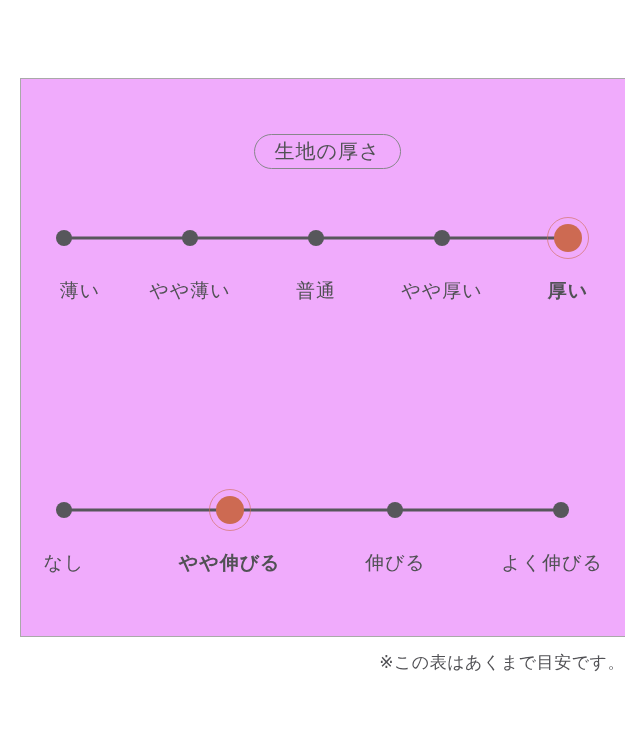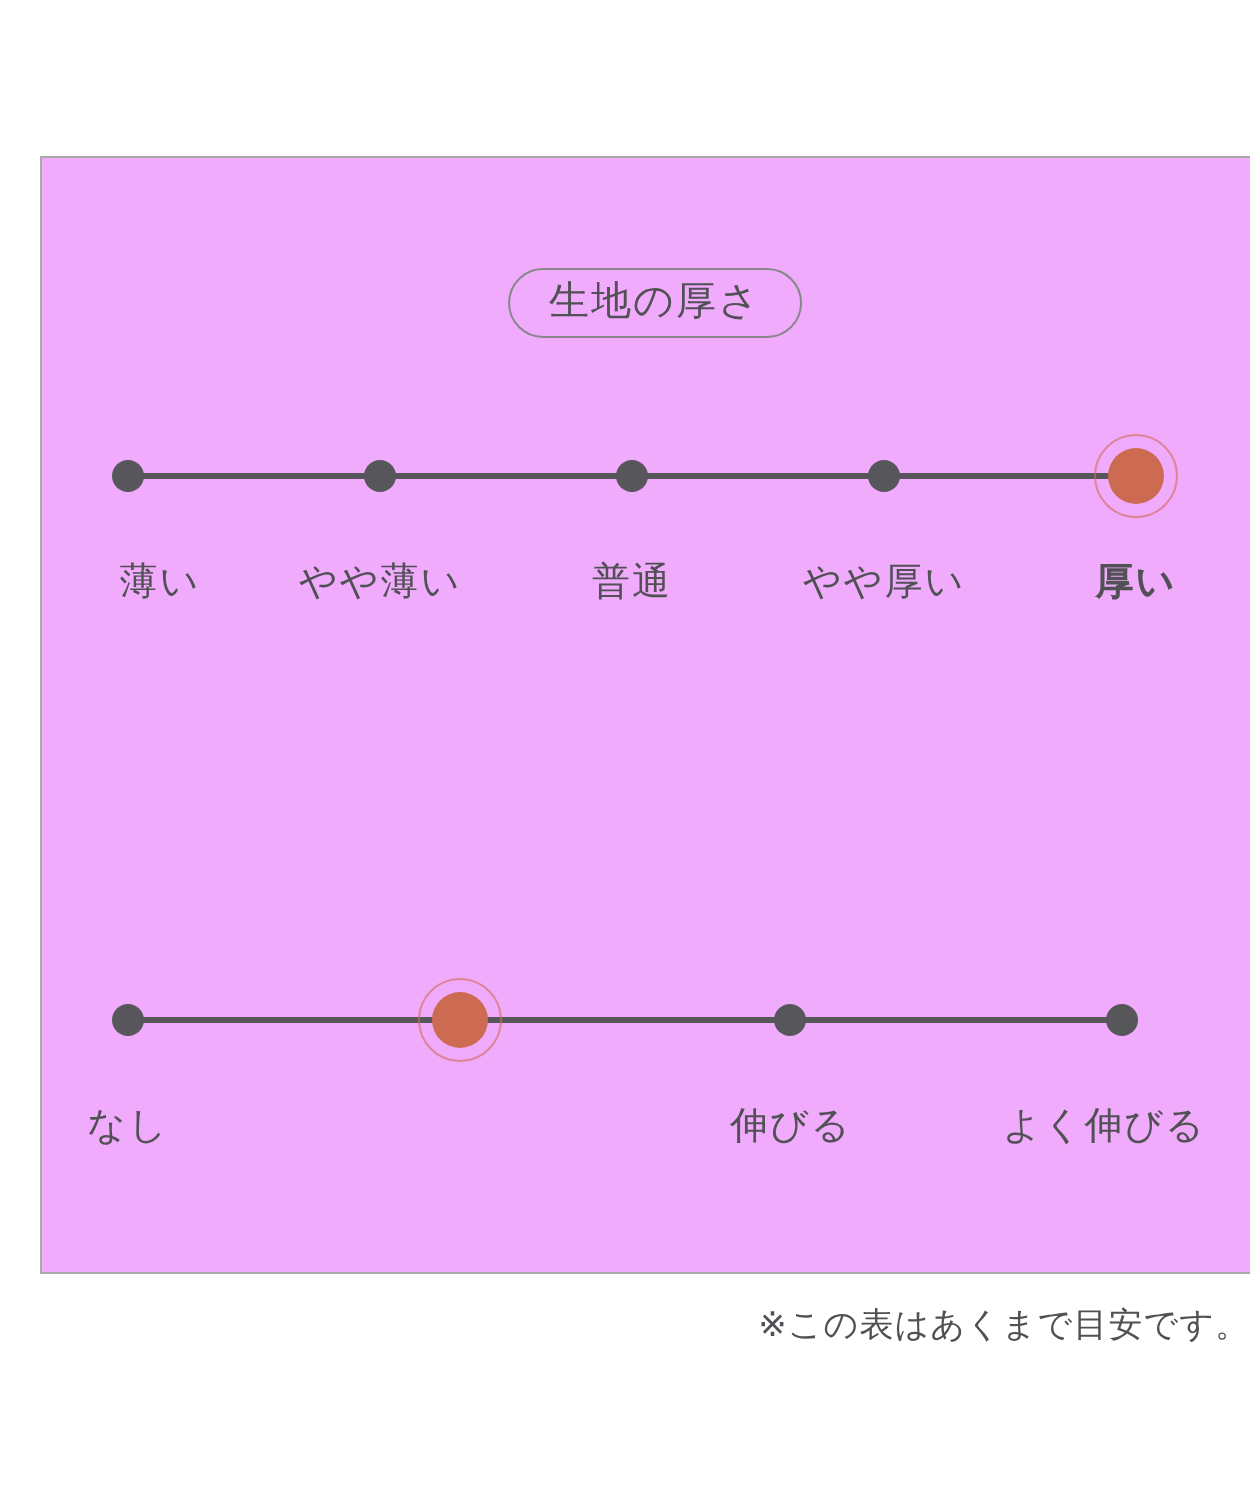--- a/index.html
+++ b/index.html
@@ -144,20 +144,21 @@
       </div>
 
     <div class="track n4">
         <div class="scale-line"></div>
         <span class="dot" style="left: 0%;"></span>
         <span class="dot selected" style="left: 33.3333%;"></span>
         <span class="dot" style="left: 66.6667%;"></span>
         <span class="dot" style="left: 100%;"></span>
         <div class="labels">
           <span class="label" style="left: 0%;">なし</span>
+          <span class="label selected" style="left: 33.3333%;">やや伸びる</span>
           <span class="label" style="left: 66.6667%;">伸びる</span>
           <span class="label" style="left: 100%;">よく伸びる</span>
         </div>
       </div>
 
   </div>
 
   <div class="footnote">※この表はあくまで目安です。</div>
 </div>
 

